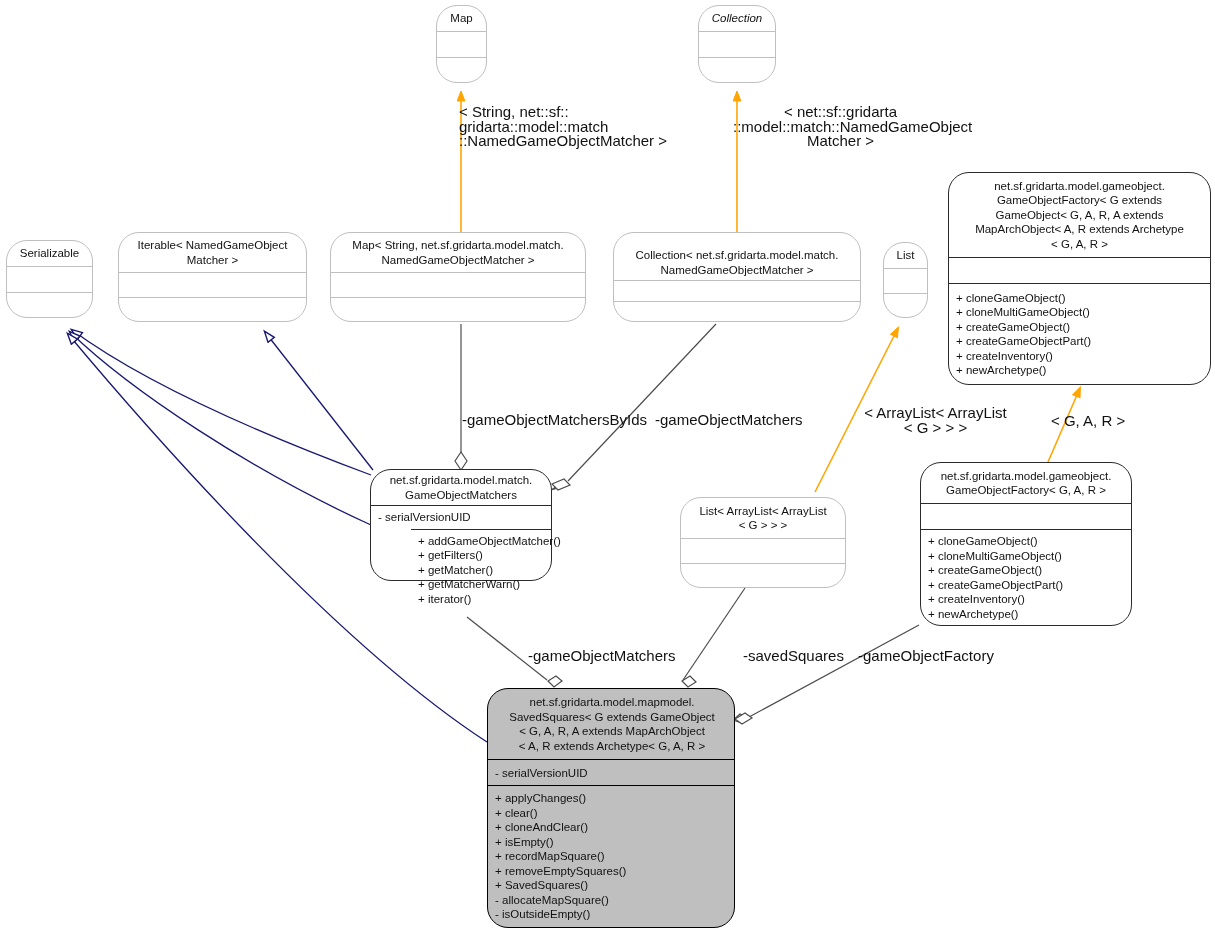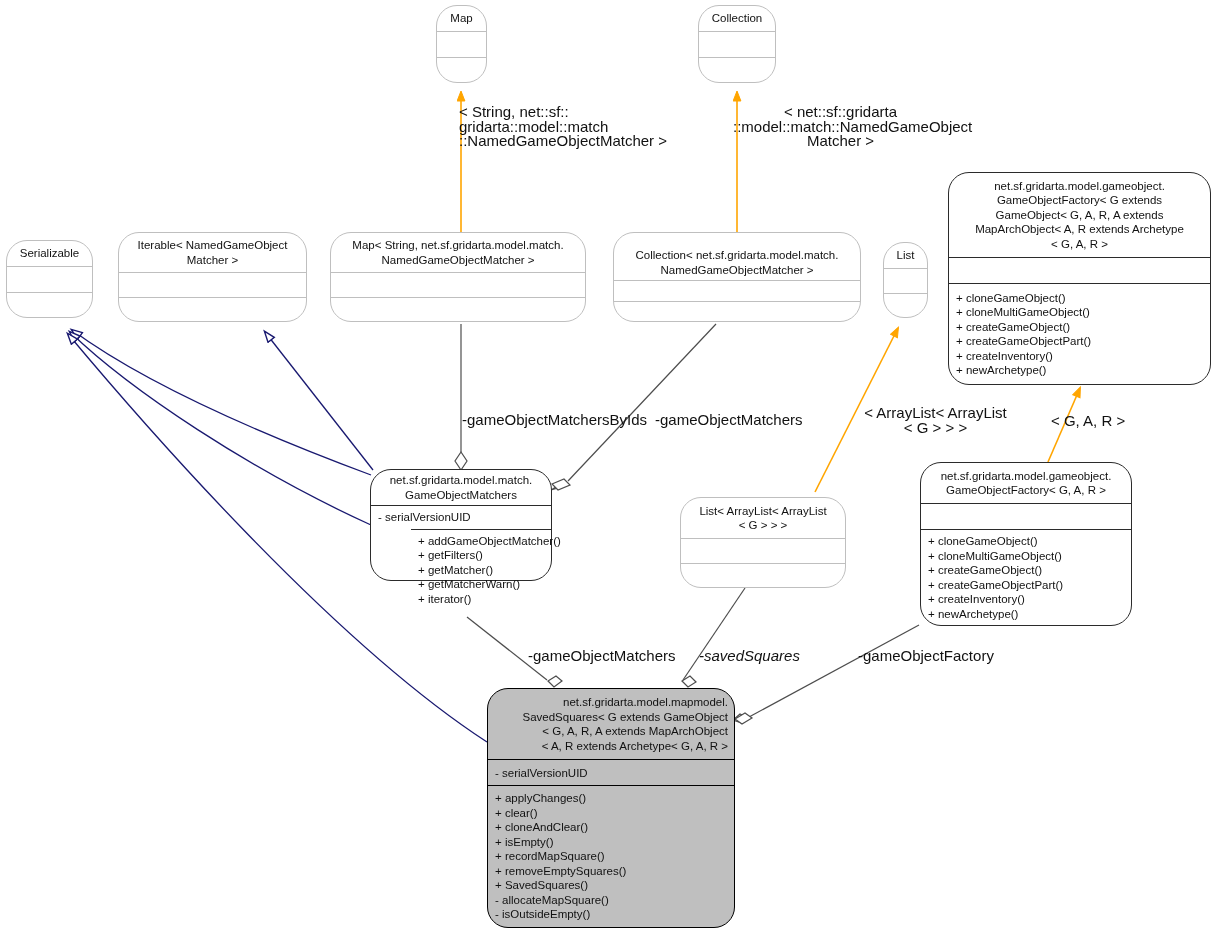--- a/index.html
+++ b/index.html
@@ -126,21 +126,21 @@
 
   <div class="node plain" style="left:436px;top:5px;width:51px;height:78px;">
     <div class="sec" style="height:26px;">
       <div class="title">Map</div>
     </div>
     <div class="sec empty-sec" style="height:26px;"></div>
     <div class="sec empty-sec" style="height:26px;"></div>
   </div>
 
   <div class="node plain" style="left:698px;top:5px;width:78px;height:78px;">
-    <div class="sec" style="height:26px;">
+    <div class="sec" style="height:26px;font-style:italic;">
       <div class="title">Collection</div>
     </div>
     <div class="sec empty-sec" style="height:26px;"></div>
     <div class="sec empty-sec" style="height:26px;"></div>
   </div>
 
   <div class="node plain" style="left:883px;top:242px;width:45px;height:76px;">
     <div class="sec" style="height:26px;">
       <div class="title">List</div>
     </div>
@@ -239,21 +239,21 @@
       <div>+ addGameObjectMatcher()</div>
       <div>+ getFilters()</div>
       <div>+ getMatcher()</div>
       <div>+ getMatcherWarn()</div>
       <div>+ iterator()</div>
     </div>
   </div>
 
   <div class="node focus" style="left:487px;top:688px;width:248px;height:240px;">
     <div class="sec" style="height:70px;">
-      <div class="title" style="text-align:right;padding-left:8px;">net.sf.gridarta.model.mapmodel.
+      <div class="title" style="text-align:center;padding-left:8px;">net.sf.gridarta.model.mapmodel.
 SavedSquares&lt; G extends GameObject
 &lt; G, A, R, A extends MapArchObject
   &lt; A, R extends Archetype&lt; G, A, R &gt;</div>
     </div>
     <div class="sec members" style="height:26px;padding-top:5px;">
       <div>- serialVersionUID</div>
     </div>
     <div class="sec members" style="flex:1;">
       <div>+ applyChanges()</div>
       <div>+ clear()</div>
@@ -279,17 +279,17 @@
 
   <div class="elabel lft" style="left:655px;top:413px;width:180px;">-gameObjectMatchers</div>
 
   <div class="elabel ctr" style="left:863px;top:406px;width:145px;text-align:center;">&lt; ArrayList&lt; ArrayList
 &lt; G &gt; &gt; &gt;</div>
 
   <div class="elabel lft" style="left:1051px;top:414px;width:110px;">&lt; G, A, R &gt;</div>
 
   <div class="elabel lft" style="left:528px;top:649px;width:180px;">-gameObjectMatchers</div>
 
-  <div class="elabel lft" style="left:699px;top:649px;width:140px;font-style:italic;">-savedSquares</div>
+  <div class="elabel lft" style="left:743px;top:649px;width:140px;">-savedSquares</div>
 
   <div class="elabel lft" style="left:858px;top:649px;width:165px;">-gameObjectFactory</div>
 
 </div>
 
 </body></html>

